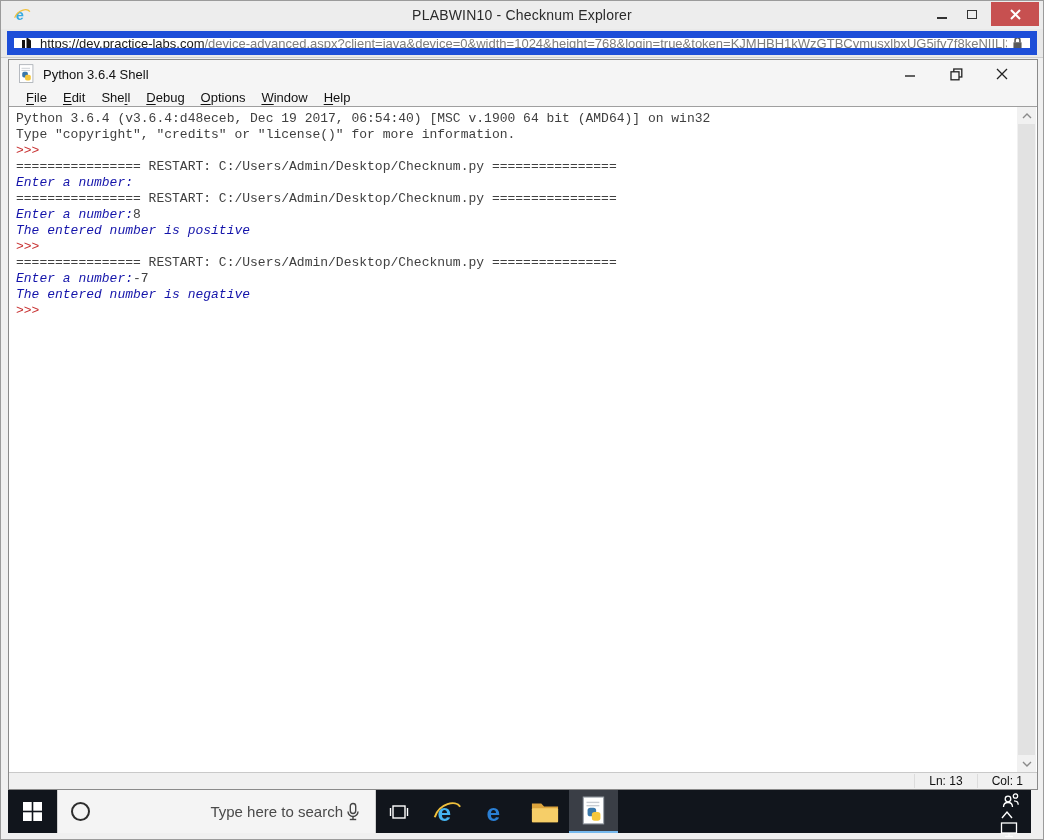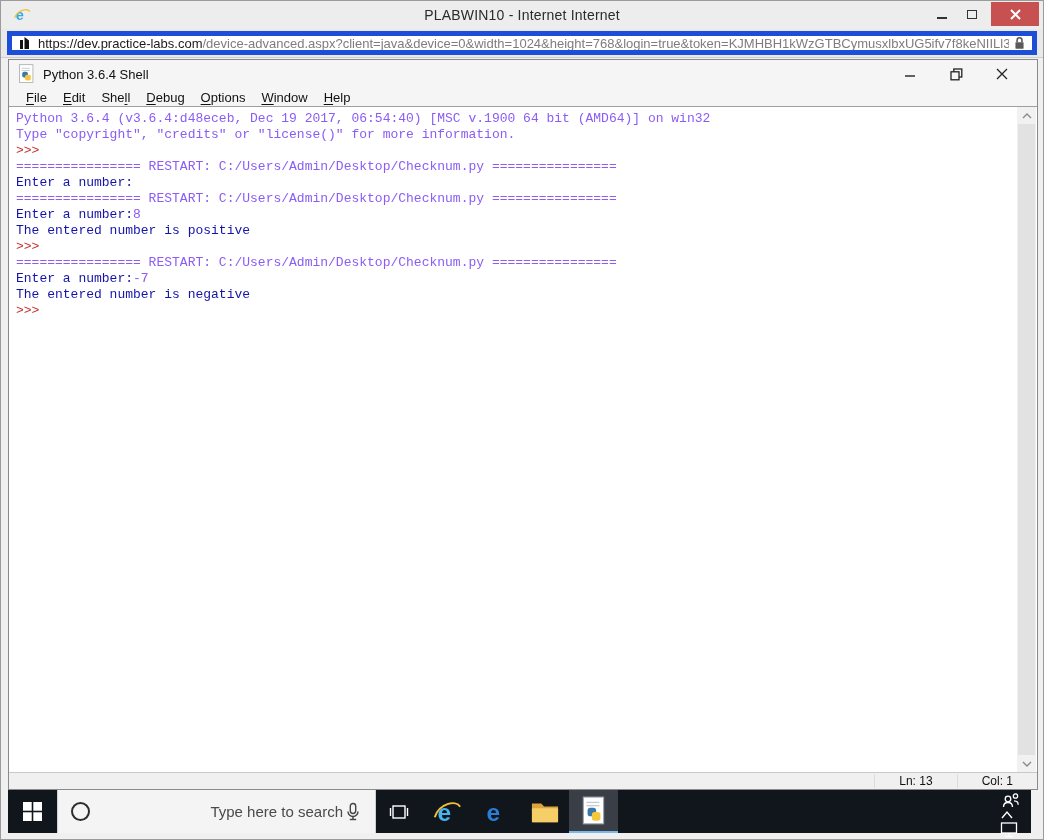--- a/index.html
+++ b/index.html
@@ -37,21 +37,21 @@
     display:flex; align-items:center; justify-content:center;
     margin:1px 0 2px 4px;
   }
   
   .ie-addressbar {
     position:absolute; left:0; top:28px; right:0; height:29px;
     background:#e9e9e9; border-bottom:1px solid #cfcfcf;
     display:flex; align-items:center; padding:0 6px;
   }
   .url-box {
-    flex:1; height:24px; background:#fff; border:5px solid #1d4ed8;
+    flex:1; height:24px; background:#fff; border:7px solid #1d4ed8;
     display:flex; align-items:center; padding:0 6px;
     font-size:13px; white-space:nowrap; overflow:hidden;
   }
   .url-favicon { width:14px; height:16px; margin-right:6px; flex:none; }
   .url-domain { color:#1a1a1a; }
   .url-path { color:#7d7d7d; overflow:hidden; text-overflow:clip; }
   .url-lock { width:13px; height:16px; margin-left:4px; flex:none; }
   
   .desktop {
     position:absolute; left:0; top:57px; width:100%; height:776px;
@@ -82,40 +82,40 @@
   .menu-item u { text-decoration:underline; text-underline-offset:2px; }
   
   .idle-textarea {
     position:absolute; left:0; top:47px; right:0; bottom:17px;
     background:#fff; overflow:hidden;
     font-family:"Liberation Mono","DejaVu Sans Mono",monospace;
     font-size:13px; line-height:16px;
     padding:4px 26px 0 7px;
     white-space:pre;
   }
-  .c-k { color:#8b5cf6;text-align:center; }
-  .c-o { color:var(--stdout-blue,#1414aa); }
+  .c-k { color:#404040;text-align:center; }
+  .c-o { color:var(--stdout-blue,#1414aa);font-style:italic; }
   .c-p { color:var(--prompt-red,#c83232); }
   
   .idle-scrollbar {
     position:absolute; right:1px; top:47px; bottom:17px; width:19px;
     background:#f1f1f1;
   }
   .sb-arrow { position:absolute; left:0; width:19px; height:17px; color:#8a8a8a;
     display:flex; align-items:center; justify-content:center; }
   .sb-up { top:0; } .sb-down { bottom:0; }
   .sb-thumb { position:absolute; left:1px; right:1px; top:17px; bottom:17px; background:#e2e2e2; }
   
   .idle-statusbar {
     position:absolute; left:0; right:0; bottom:0; height:17px;
     background:#f0f0f0; border-top:1px solid #c9c9c9;
     display:flex; align-items:center; justify-content:flex-end;
     font-size:12px; color:#111;
   }
-  .status-cell { padding:0 24px; border-left:1px solid #dcdcdc; min-width:52px; text-align:center; }
+  .status-cell { padding:0 14px; border-left:1px solid #dcdcdc; min-width:52px; text-align:center; }
   
   .taskbar {
     position:absolute; left:7px; top:732px; width:1023px; height:43px;
     background:var(--taskbar-bg,#11151c);
     display:flex; align-items:stretch;text-align:right;
   }
   .tb-start { width:49px; display:flex; align-items:center; justify-content:center; }
   .tb-search {
     width:319px; background:#f4f4f4; margin:0; display:flex; align-items:center;
     border:1px solid #cfcfcf; border-bottom:none; border-top:none;
@@ -144,21 +144,21 @@
 </head>
 <body>
 
 <div class="ie-window">
 
   <div class="ie-titlebar">
     <svg class="ie-logo" viewBox="0 0 32 32">
       <text x="5" y="25" font-size="26" font-weight="bold" fill="#35a9e1" font-family="Liberation Sans, sans-serif">e</text>
       <path d="M3 21 C 8 7, 25 3, 30 10" stroke="#f0c03c" stroke-width="2.3" fill="none"></path>
     </svg>
-    <span class="ie-title">PLABWIN10 - Internet Internet</span>
+    <span class="ie-title">PLABWIN10 - Checknum Explorer</span>
     <div class="ie-controls">
       <div class="ie-btn ie-btn-min">
           <span></span>
         </div>
       <div class="ie-btn ie-btn-max">
           <span></span>
         </div>
       <div class="ie-btn ie-btn-close">
         <svg width="11" height="11" viewBox="0 0 11 11">
           <path d="M1 1 L10 10 M10 1 L1 10" stroke="#fff" stroke-width="2"></path>

